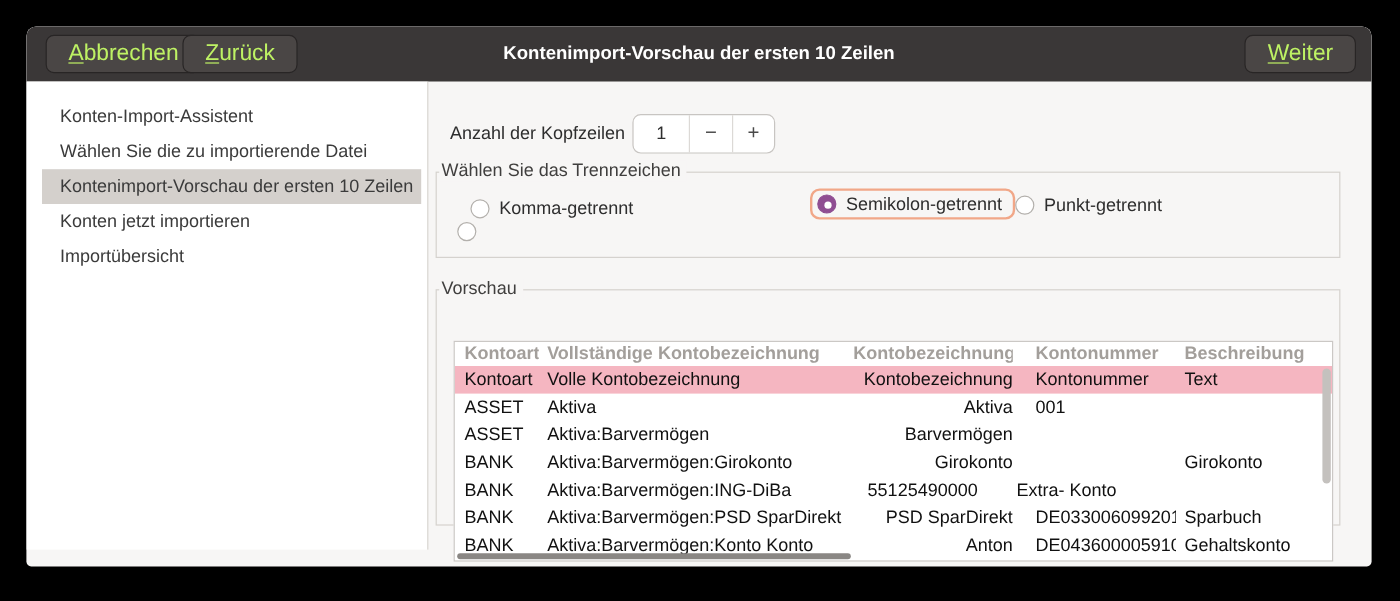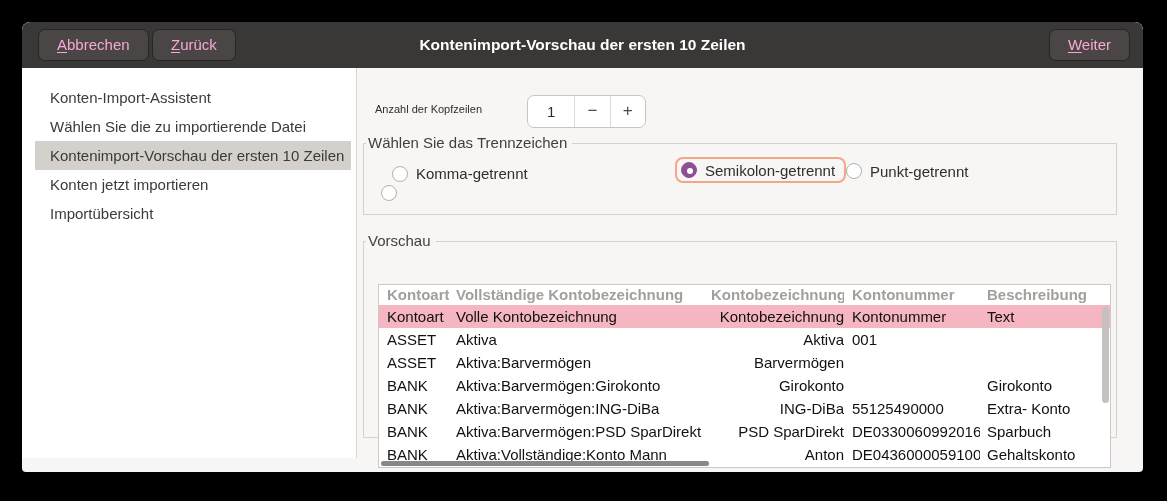--- a/index.html
+++ b/index.html
@@ -6,36 +6,36 @@
   html,body { width:1167px; height:501px; background:#000; overflow:hidden;
     font-family:"Liberation Sans","DejaVu Sans",sans-serif; }
   .window { position:absolute; left:22px; top:22px; width:1121px; height:450px;
     background:#f7f6f5; border-radius:8px 8px 4px 4px; overflow:hidden; }
 
   
   .titlebar { position:absolute; left:0; top:0; width:100%; height:46px;
     background:#3a3737; border-radius:8px 8px 0 0; }
   .tb-btn { position:absolute; top:7px; height:32px; padding:0 18px;
     background:#4a4645; border:1px solid #282525; border-radius:7px;
-    color:#f9a8d4; font-size:15px; line-height:30px; text-align:center; cursor:default; }
+    color:#bef264; font-size:19px; line-height:30px; text-align:center; cursor:default; }
   .tb-btn u, .radio-label u { text-decoration:underline; text-underline-offset:2px; }
   .tb-title { position:absolute; left:0; right:0; top:0; height:46px; line-height:46px;
     text-align:center; color:#ffffff; font-size:15.5px; font-weight:bold; }
 
   
   .sidebar { position:absolute; left:0; top:46px; width:334px; height:390px;
     background:#ffffff; padding-top:15px; }
   .side-divider { position:absolute; left:334px; top:46px; width:1px; height:390px;
     background:#d9d6d2; }
   .side-item { height:29px; line-height:29px; margin:0 5px 0 13px; padding-left:15px;
     font-size:15px; color:#3b3b3b; white-space:nowrap; overflow:hidden; }
   .side-item.active { background:#d4d0cc; }
 
   
-  .kopf-label { position:absolute; left:353px; top:81px; font-size:11px; color:#2e2e2e; }
+  .kopf-label { position:absolute; left:353px; top:81px; font-size:15px; color:#2e2e2e; }
   .spinbox { position:absolute; left:505px; top:73px; width:119px; height:33px;
     background:#ffffff; border:1px solid #c8c5c2; border-radius:7px; display:flex; }
   .spin-val { width:47px; text-align:center; line-height:31px; font-size:15px; color:#2e2e2e; }
   .spin-btn { width:36px; text-align:center; line-height:30px; font-size:17px; color:#4a4a4a;
     border-left:1px solid #dcd9d6; cursor:default; }
 
   .frame { position:absolute; border:1px solid #d5d2ce; }
   .frame-legend { position:absolute; top:-10px; left:2px; padding:0 5px 0 2px;
     background:#f7f6f5; font-size:15px; color:#403f3e; white-space:nowrap; }
   .frame1 { left:341px; top:121px; width:754px; height:72px; }
@@ -57,21 +57,21 @@
   .thead { display:flex; height:20px; }
   .thcell { font-size:15px; font-weight:bold; color:#a39f9b; line-height:20px;
     white-space:nowrap; overflow:hidden; flex:none; }
   .trow { display:flex; height:23px; }
   .trow.highlight { background:#f5b6c1; }
   .tcell { font-size:15px; color:#111111; line-height:23px; white-space:nowrap;
     overflow:hidden; flex:none; }
   .c0 { width:70px;  padding-left:8px; }
   .c1 { width:255px; padding-left:7px; }
   .c2 { width:140px; padding-left:7px;text-align:right; }
-  .c3 { width:136px; padding-left:8px; }
+  .c3 { width:136px; padding-left:19px; }
   .c4 { width:120px; padding-left:7px; }
   .vscroll { position:absolute; right:1px; top:22px; width:7px; height:96px;
     background:#c4c1be; border-radius:4px; }
   .hscroll { position:absolute; left:2px; bottom:1px; width:328px; height:5px;
     background:#8a8784; border-radius:3px; }
 </style>
 </head>
 <body>
 
 <div class="window">
@@ -160,34 +160,33 @@
           <div class="trow">
             <div class="tcell c0">BANK</div>
             <div class="tcell c1">Aktiva:Barvermögen:Girokonto</div>
             <div class="tcell c2">Girokonto</div>
             <div class="tcell c3"></div>
             <div class="tcell c4">Girokonto</div>
           </div>
           <div class="trow">
             <div class="tcell c0">BANK</div>
             <div class="tcell c1">Aktiva:Barvermögen:ING-DiBa</div>
-            <div class="tcell c2">ING-DiBa</div>
             <div class="tcell c3">55125490000</div>
             <div class="tcell c4">Extra- Konto</div>
           </div>
           <div class="trow">
             <div class="tcell c0">BANK</div>
             <div class="tcell c1">Aktiva:Barvermögen:PSD SparDirekt</div>
             <div class="tcell c2">PSD SparDirekt</div>
             <div class="tcell c3">DE03300609920160</div>
             <div class="tcell c4">Sparbuch</div>
           </div>
           <div class="trow">
             <div class="tcell c0">BANK</div>
-            <div class="tcell c1">Aktiva:Vollständige:Konto Mann</div>
+            <div class="tcell c1">Aktiva:Barvermögen:Konto Konto</div>
             <div class="tcell c2">Anton</div>
             <div class="tcell c3">DE04360000591001</div>
             <div class="tcell c4">Gehaltskonto</div>
           </div>
         </div>
       <div class="vscroll"></div>
       <div class="hscroll"></div>
     </div>
   </div>
 

